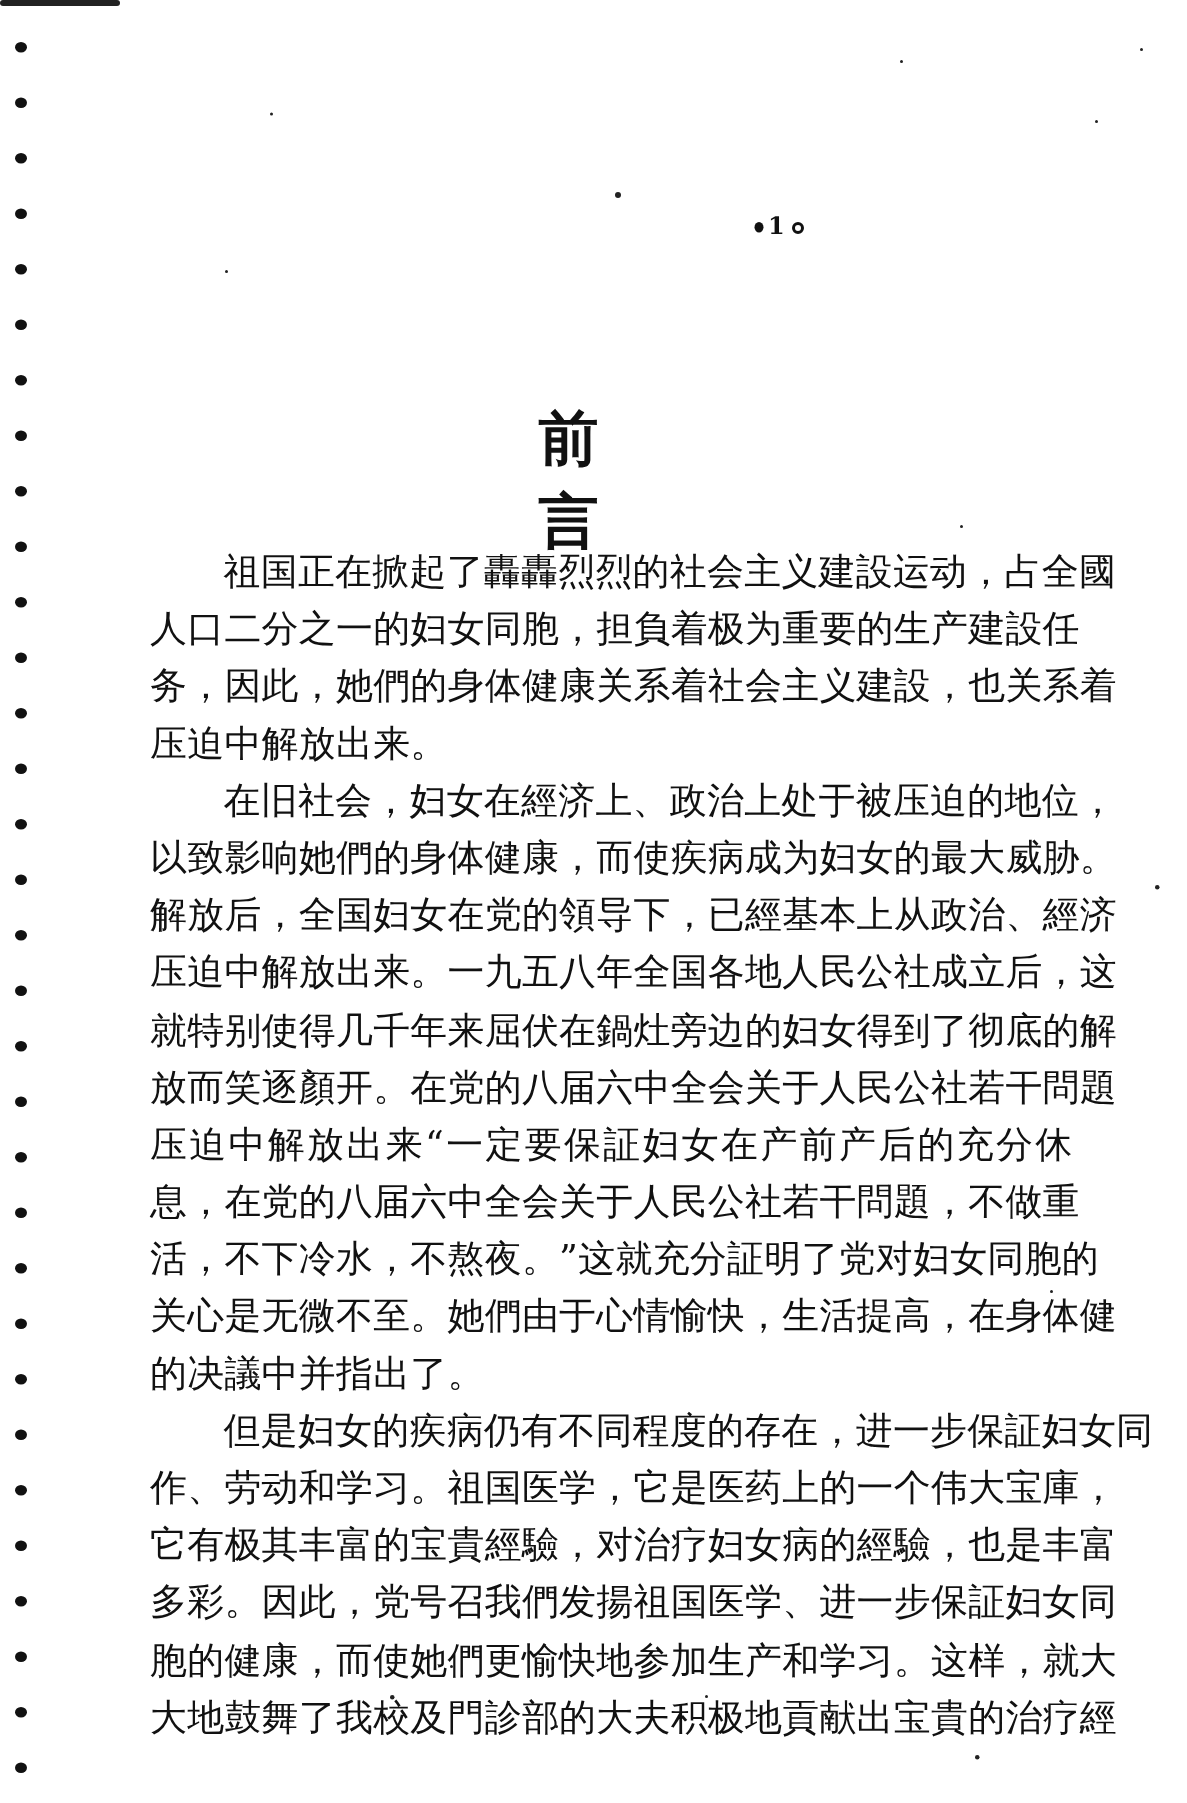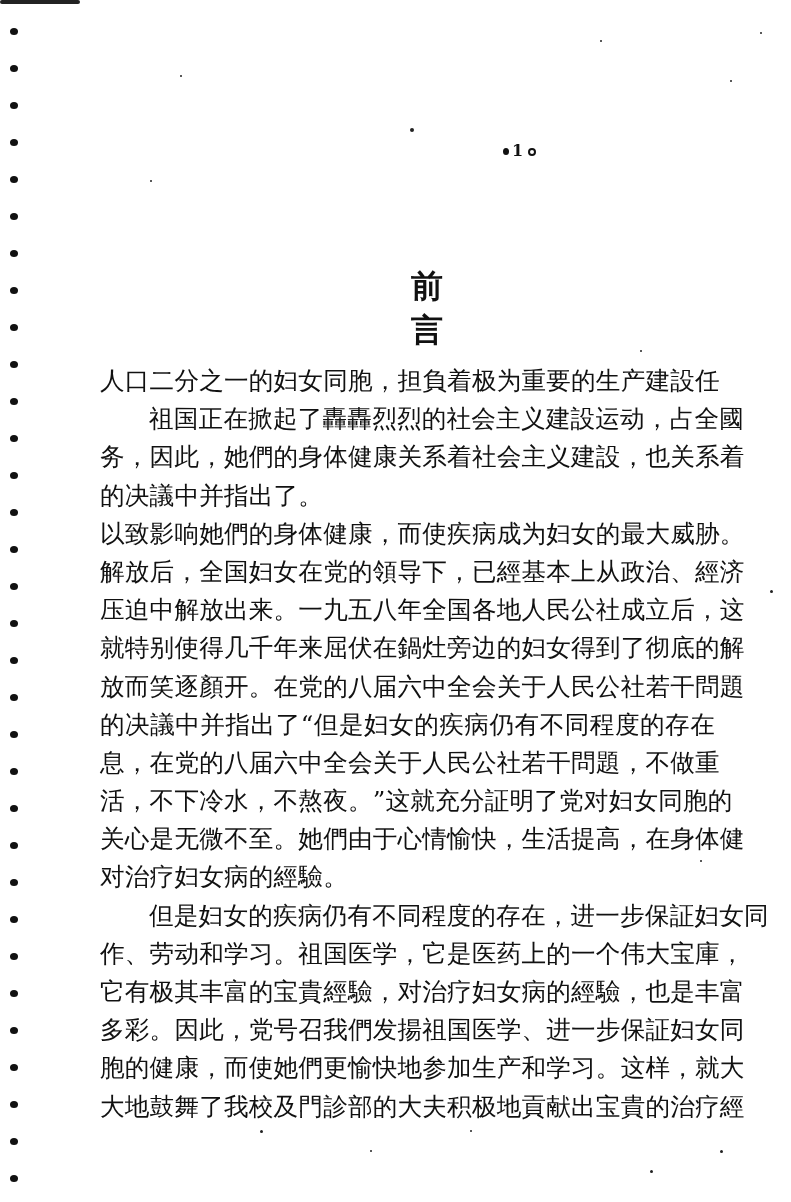--- a/index.html
+++ b/index.html
@@ -6,21 +6,21 @@
   body {
     width: 791px; height: 1202px; background: #ffffff; position: relative; overflow: hidden;
     font-family: "DejaVu Serif", "Liberation Serif", serif; color: #111;
   }
   .top-smudge { position: absolute; left: 0; top: 0; width: 80px; height: 4px; background: #222; border-radius: 2px; }
   .binding-holes { position: absolute; left: 10px; top: 20px; width: 10px; height: 1160px; }
   .hole { position: absolute; left: 0; width: 8px; height: 7px; background: #111; border-radius: 50%; }
   .page-number { position: absolute; left: 500px; top: 141px; font-size: 16px; font-weight: bold; letter-spacing: 2px; }
   .page-number .dot { display: inline-block; width: 6px; height: 7px; background: #111; border-radius: 50%; vertical-align: middle; margin: 0 3px; }
   .page-number .dot.open { background: transparent; border: 2px solid #111; width: 4px; height: 4px; }
-  .title { position: absolute; left: 283px; top: 265px; width: 220px; text-align: right; font-size: 32px; font-weight: bold; letter-spacing: 60px; padding-left: 60px; box-sizing: border-box; }
+  .title { position: absolute; left: 299px; top: 265px; width: 220px; text-align: left; font-size: 40px; font-weight: bold; letter-spacing: 60px; padding-left: 60px; box-sizing: border-box; }
   .body-text { position: absolute; left: 100px; top: 362px; width: 615px; }
   .line { display: block; height: 38.2px; line-height: 38.2px; font-size: 24.6px; white-space: nowrap; text-align: justify; text-align-last: justify; letter-spacing: 0.2px; }
   .line.indent { padding-left: 49px; }
   .line.last { text-align-last: left; }
   .specks { position: absolute; inset: 0; pointer-events: none; }
   .speck { position: absolute; background: #222; border-radius: 50%; }
 </style>
 </head>
 <body>
 
@@ -62,36 +62,37 @@
   </div>
 
 <div class="page-number">
   <span class="dot"></span><span>1</span><span class="dot open"></span>
 </div>
 
 <div class="title">前言</div>
 
 <div class="body-text">
   <div>
+    <span class="line indent">祖国正在掀起了轟轟烈烈的社会主义建設运动，占全國</span>
     <span class="line">人口二分之一的妇女同胞，担負着极为重要的生产建設任</span>
-    <span class="line indent">祖国正在掀起了轟轟烈烈的社会主义建設运动，占全國</span>
     <span class="line">务，因此，她們的身体健康关系着社会主义建設，也关系着</span>
-    <span class="line last">的决議中并指出了。</span>
+    <span class="line last">压迫中解放出来。</span>
   </div>
   <div>
+    <span class="line indent">在旧社会，妇女在經济上、政治上处于被压迫的地位，</span>
     <span class="line">以致影响她們的身体健康，而使疾病成为妇女的最大威胁。</span>
     <span class="line">解放后，全国妇女在党的領导下，已經基本上从政治、經济</span>
     <span class="line">压迫中解放出来。一九五八年全国各地人民公社成立后，这</span>
     <span class="line">就特别使得几千年来屈伏在鍋灶旁边的妇女得到了彻底的解</span>
     <span class="line">放而笑逐顏开。在党的八届六中全会关于人民公社若干問題</span>
-    <span class="line">的决議中并指出了“但是妇女的疾病仍有不同程度的存在</span>
+    <span class="line">压迫中解放出来“一定要保証妇女在产前产后的充分休</span>
     <span class="line">息，在党的八届六中全会关于人民公社若干問題，不做重</span>
     <span class="line">活，不下冷水，不熬夜。”这就充分証明了党对妇女同胞的</span>
     <span class="line">关心是无微不至。她們由于心情愉快，生活提高，在身体健</span>
-    <span class="line last">对治疗妇女病的經驗。</span>
+    <span class="line last">的决議中并指出了。</span>
   </div>
   <div>
     <span class="line indent">但是妇女的疾病仍有不同程度的存在，进一步保証妇女同</span>
     <span class="line">作、劳动和学习。祖国医学，它是医药上的一个伟大宝庫，</span>
     <span class="line">它有极其丰富的宝貴經驗，对治疗妇女病的經驗，也是丰富</span>
     <span class="line">多彩。因此，党号召我們发揚祖国医学、进一步保証妇女同</span>
     <span class="line">胞的健康，而使她們更愉快地参加生产和学习。这样，就大</span>
     <span class="line">大地鼓舞了我校及門診部的大夫积极地貢献出宝貴的治疗經</span>
   </div>
 </div>

